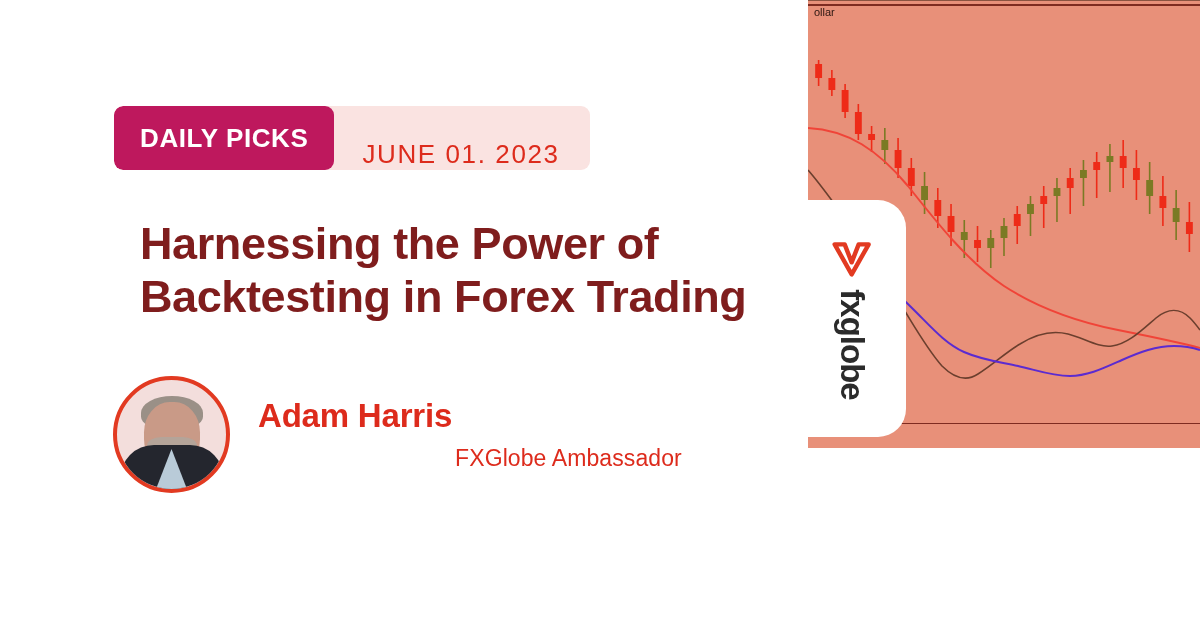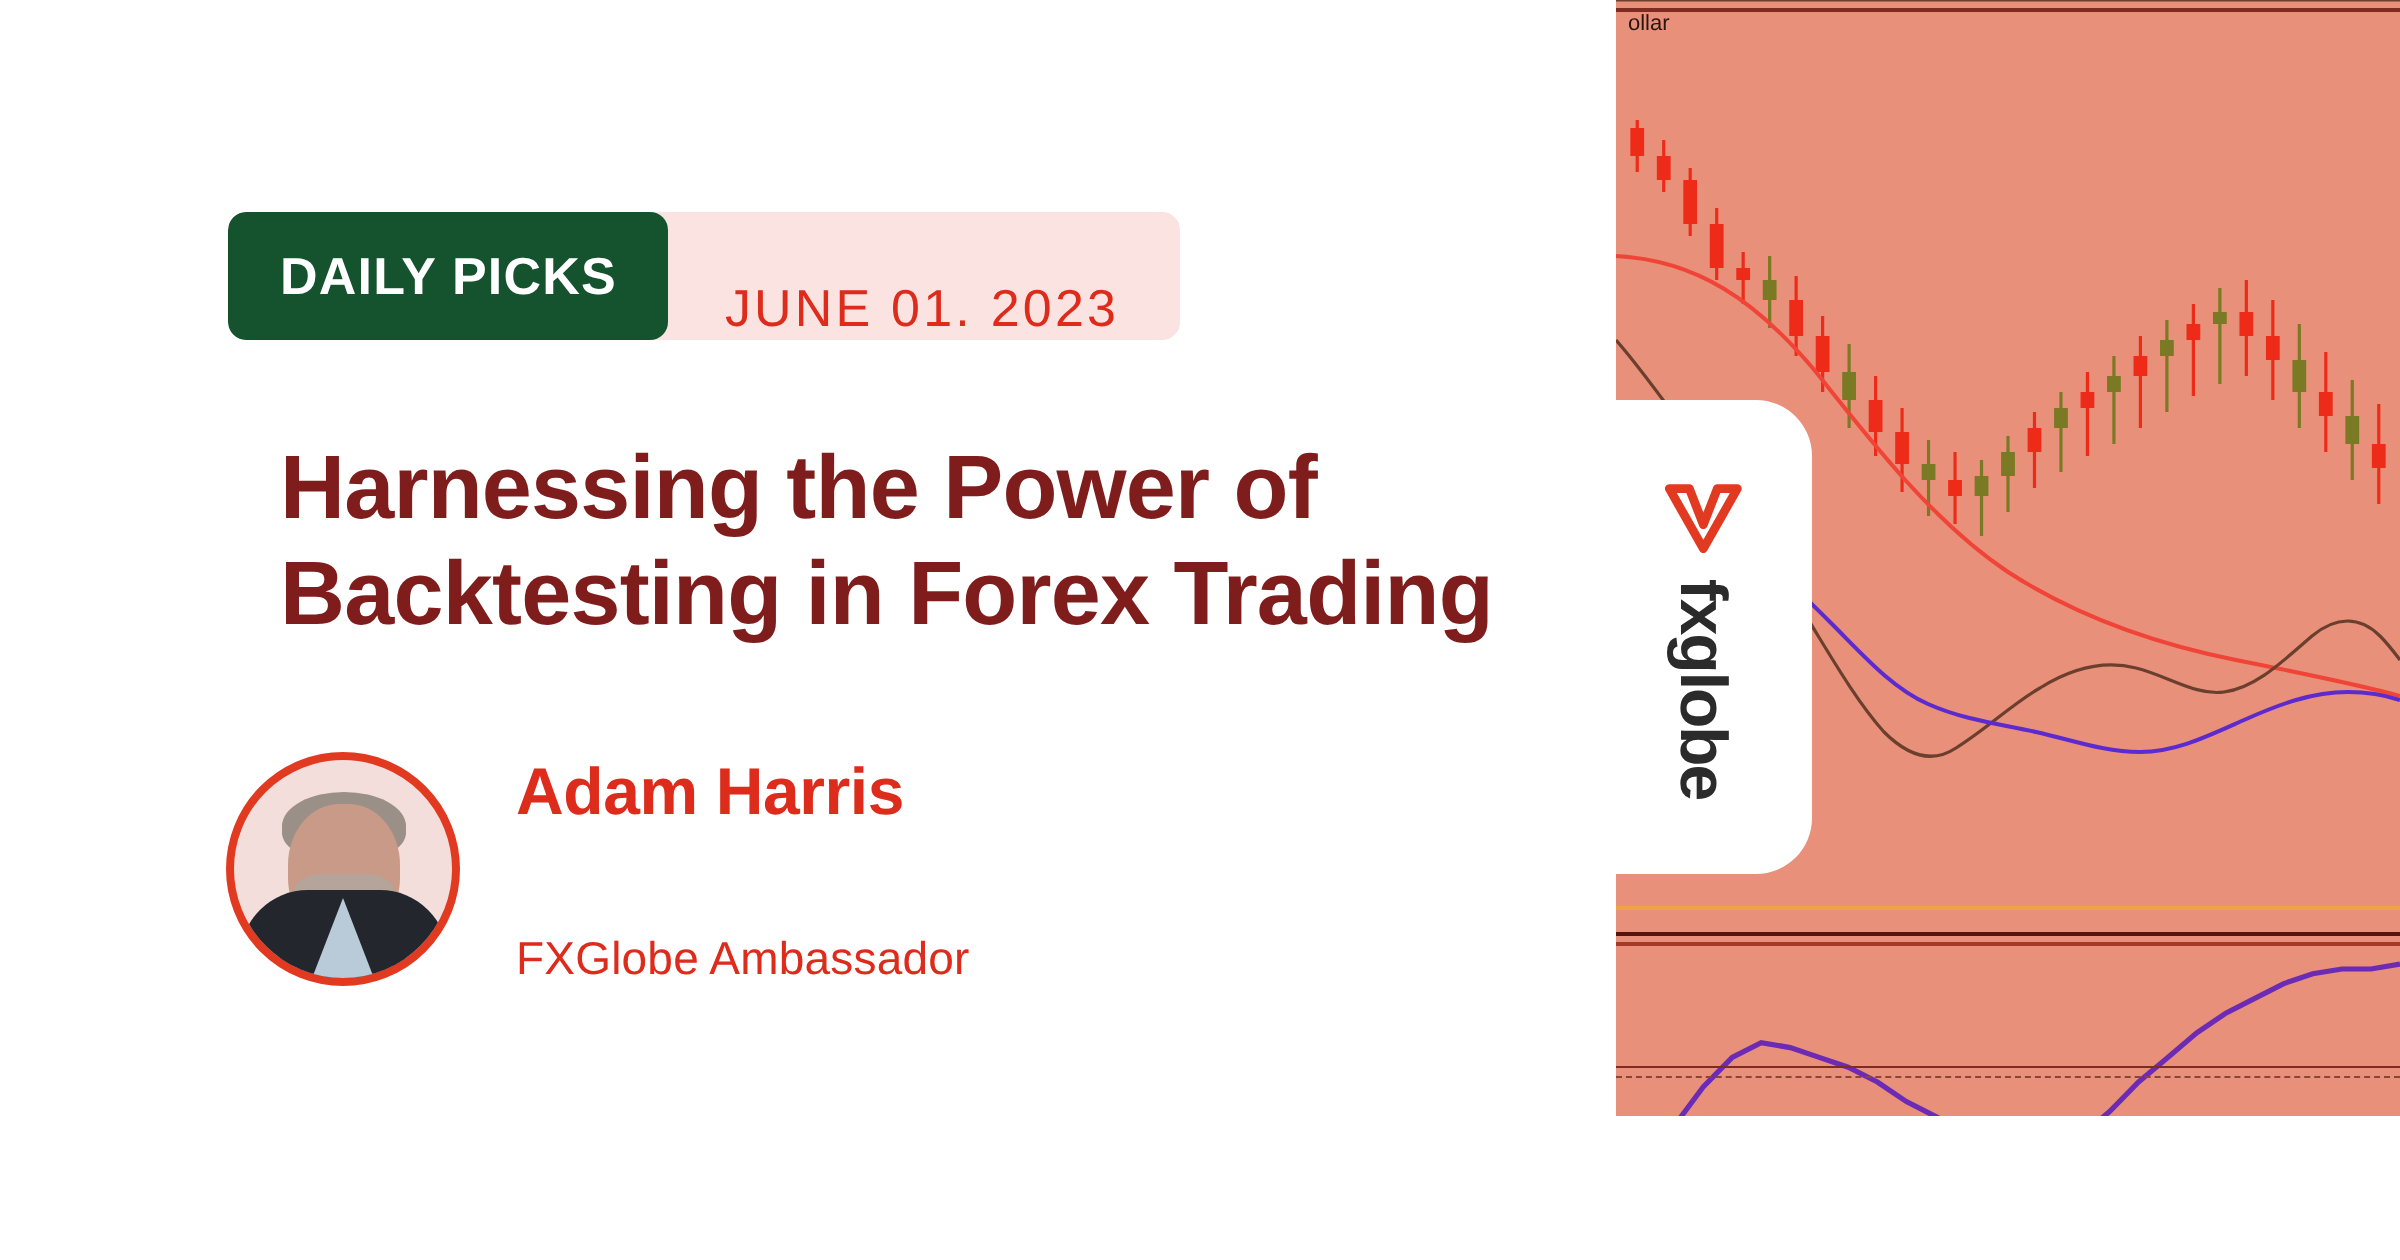--- a/index.html
+++ b/index.html
@@ -16,21 +16,21 @@
     background:#ffffff;
   }
 
   
   .badge-wrap{
     position:absolute; left:114px; top:106px;
     height:64px; display:flex; align-items:stretch;
     background:#FAE3E1; border-radius:9px; overflow:hidden;
   }
   .badge-tag{
-    background:#14532d; color:#ffffff;
+    background:#be185d; color:#ffffff;
     display:flex; align-items:center; justify-content:center;
     padding:0 26px; border-radius:9px;
     font-size:26px; font-weight:bold; letter-spacing:.6px;
     white-space:nowrap;
   }
   .badge-date{
     color:#DD2B1C; display:flex; align-items:center;
     padding:0 30px 0 28px;
     font-size:26px; font-weight:normal; letter-spacing:1.6px;
     white-space:nowrap;
@@ -72,31 +72,31 @@
   .av-body{
     position:absolute; left:50%; bottom:-4px; transform:translateX(-50%);
     width:104px; height:48px; border-radius:34px 34px 0 0;
     background:#24262E;
   }
   .av-shirt{
     position:absolute; left:50%; bottom:-4px; transform:translateX(-50%);
     width:34px; height:44px; background:#B9CBD8;
     clip-path:polygon(50% 0,100% 100%,0 100%);
   }
-  .author-text{ display:flex; flex-direction:column; gap:3px; }
+  .author-text{ display:flex; flex-direction:row; gap:3px; }
   .author-name{
     color:#DD2B1C; font-size:33px; font-weight:bold; letter-spacing:-0.2px;
   }
   .author-role{
     color:#DD2B1C; font-size:23px; font-weight:normal; letter-spacing:.1px;margin-top:48px;
   }
 
   
   .chart-pane{
-    position:absolute; left:808px; top:0; width:392px; height:558px;
+    position:absolute; left:808px; top:0; width:392px; height:448px;
     background:#E89079; overflow:hidden;
   }
   .chart-top-rule{
     position:absolute; left:0; top:4px; width:100%; height:2px;
     background:#7E2B20;
   }
   .chart-symbol{
     position:absolute; left:6px; top:6px;
     font-size:11px; color:#2A1510; white-space:nowrap;
   }

